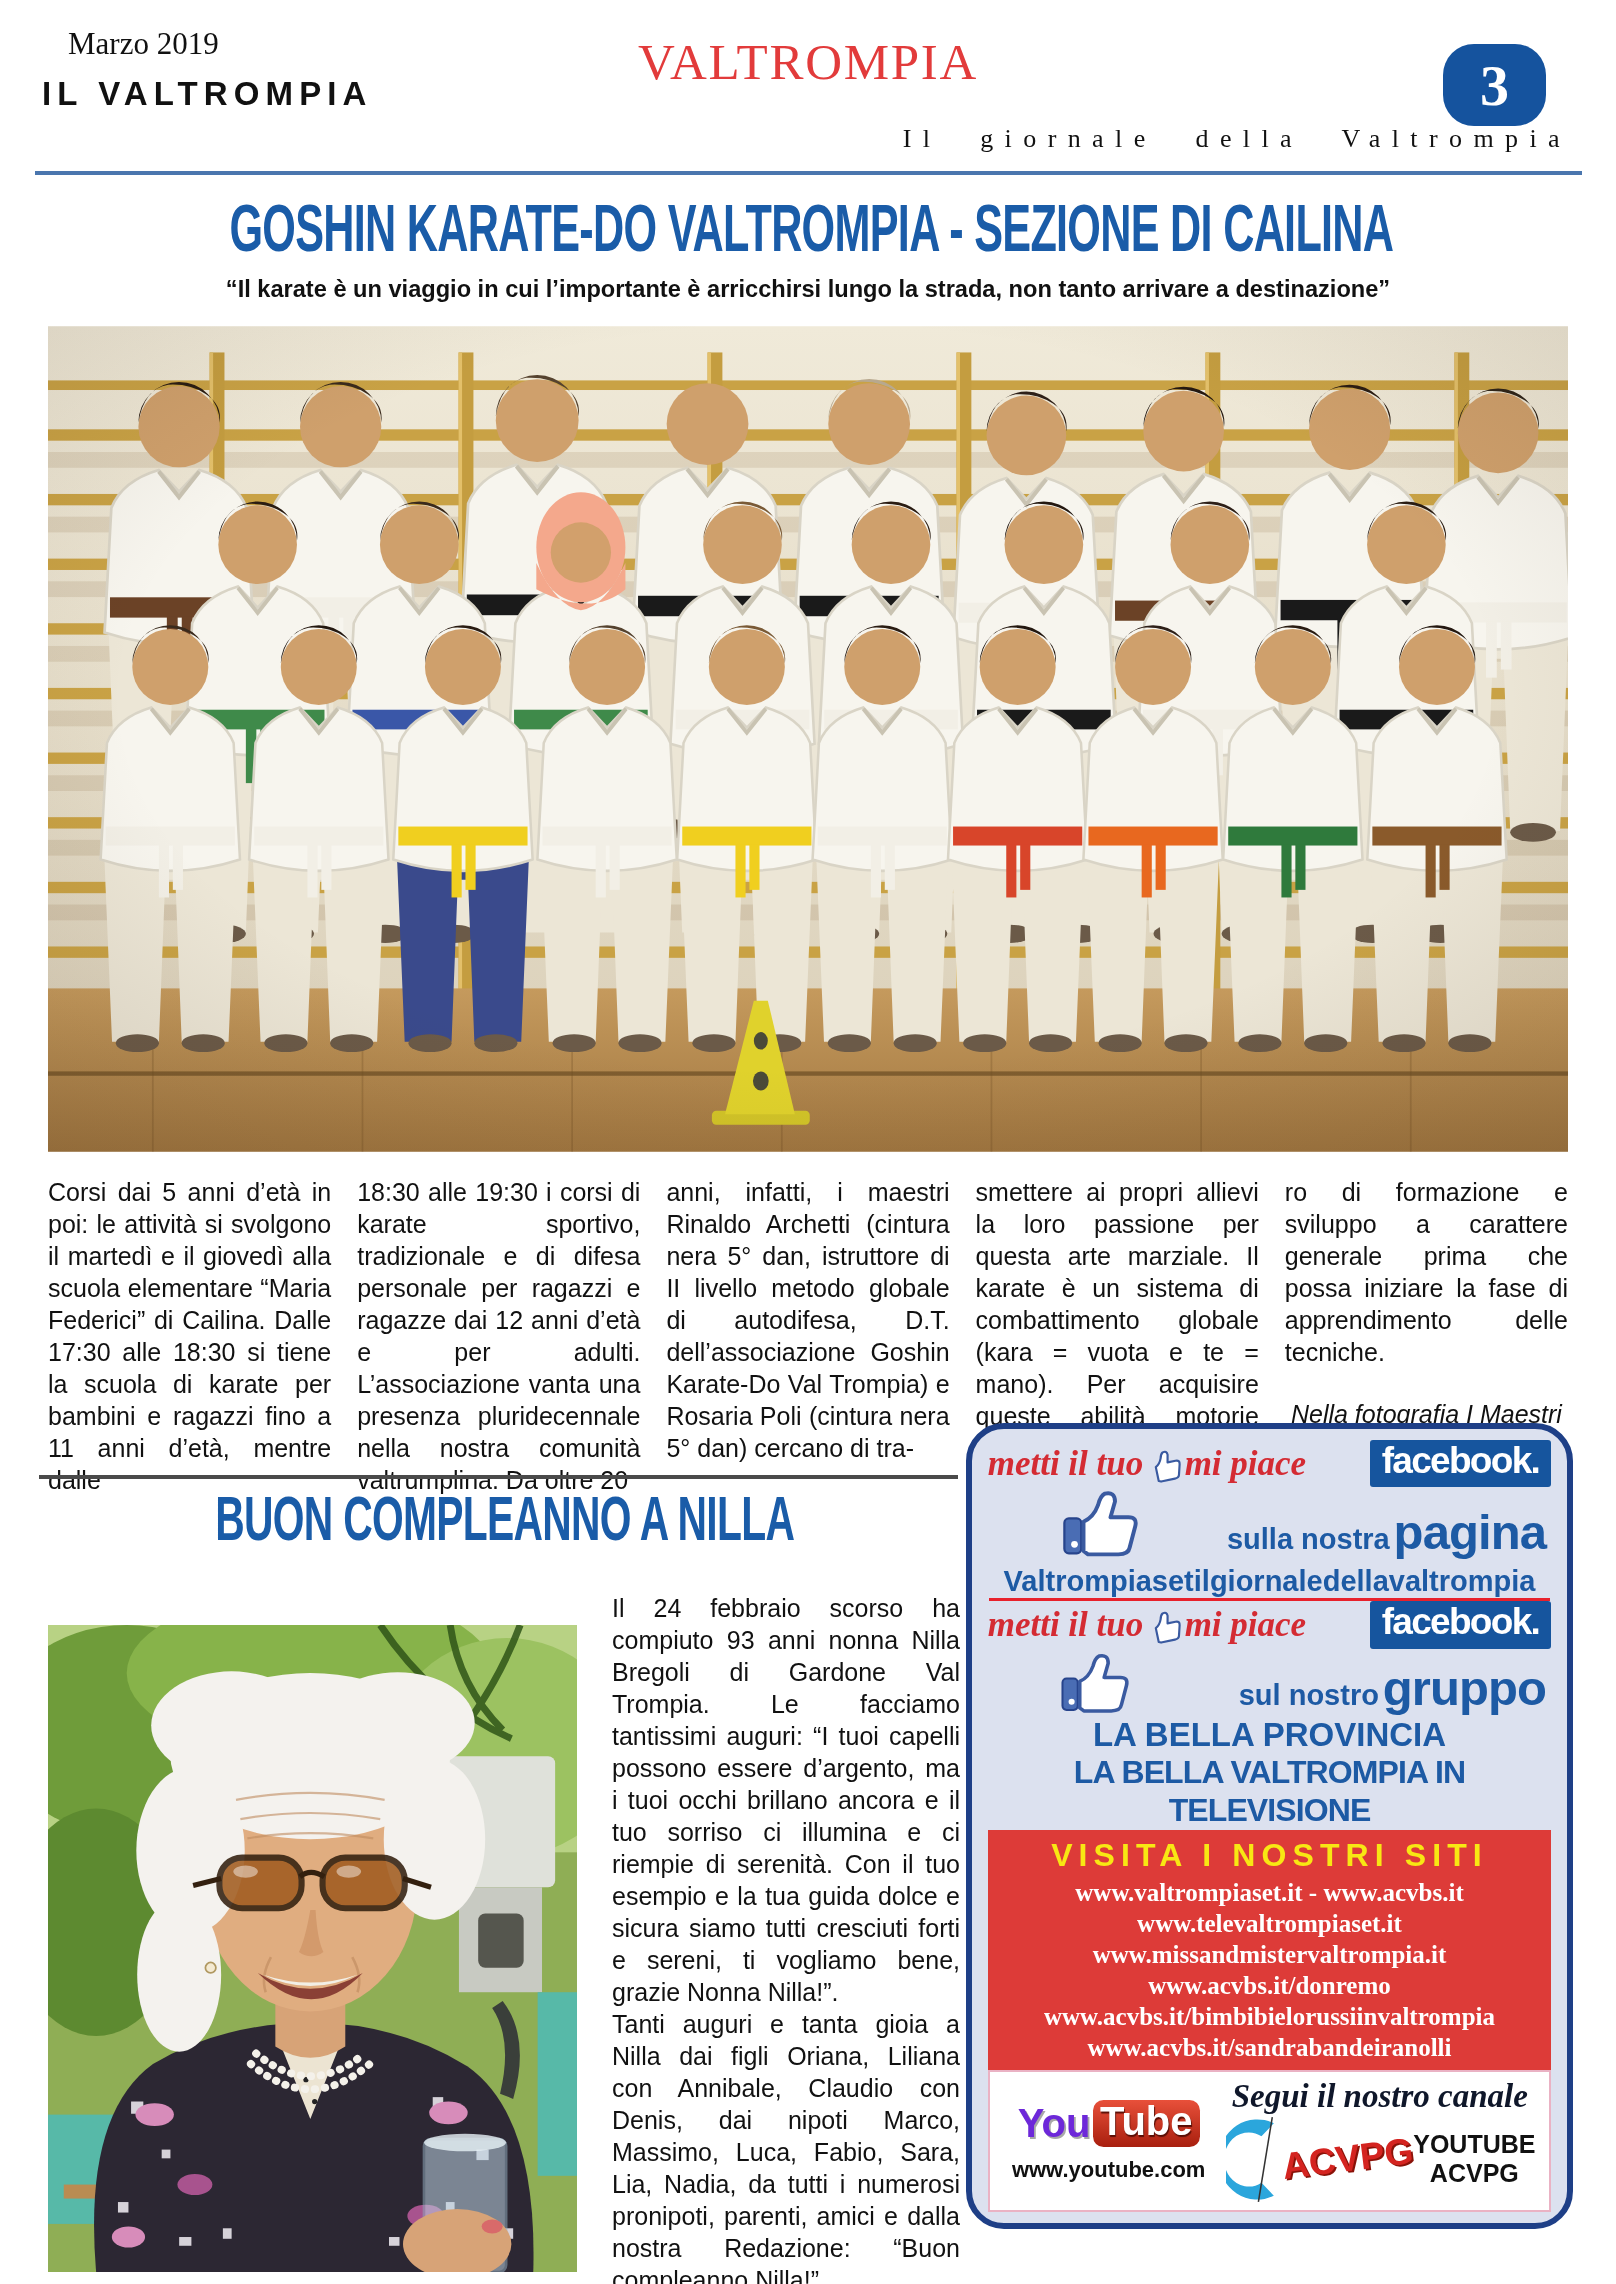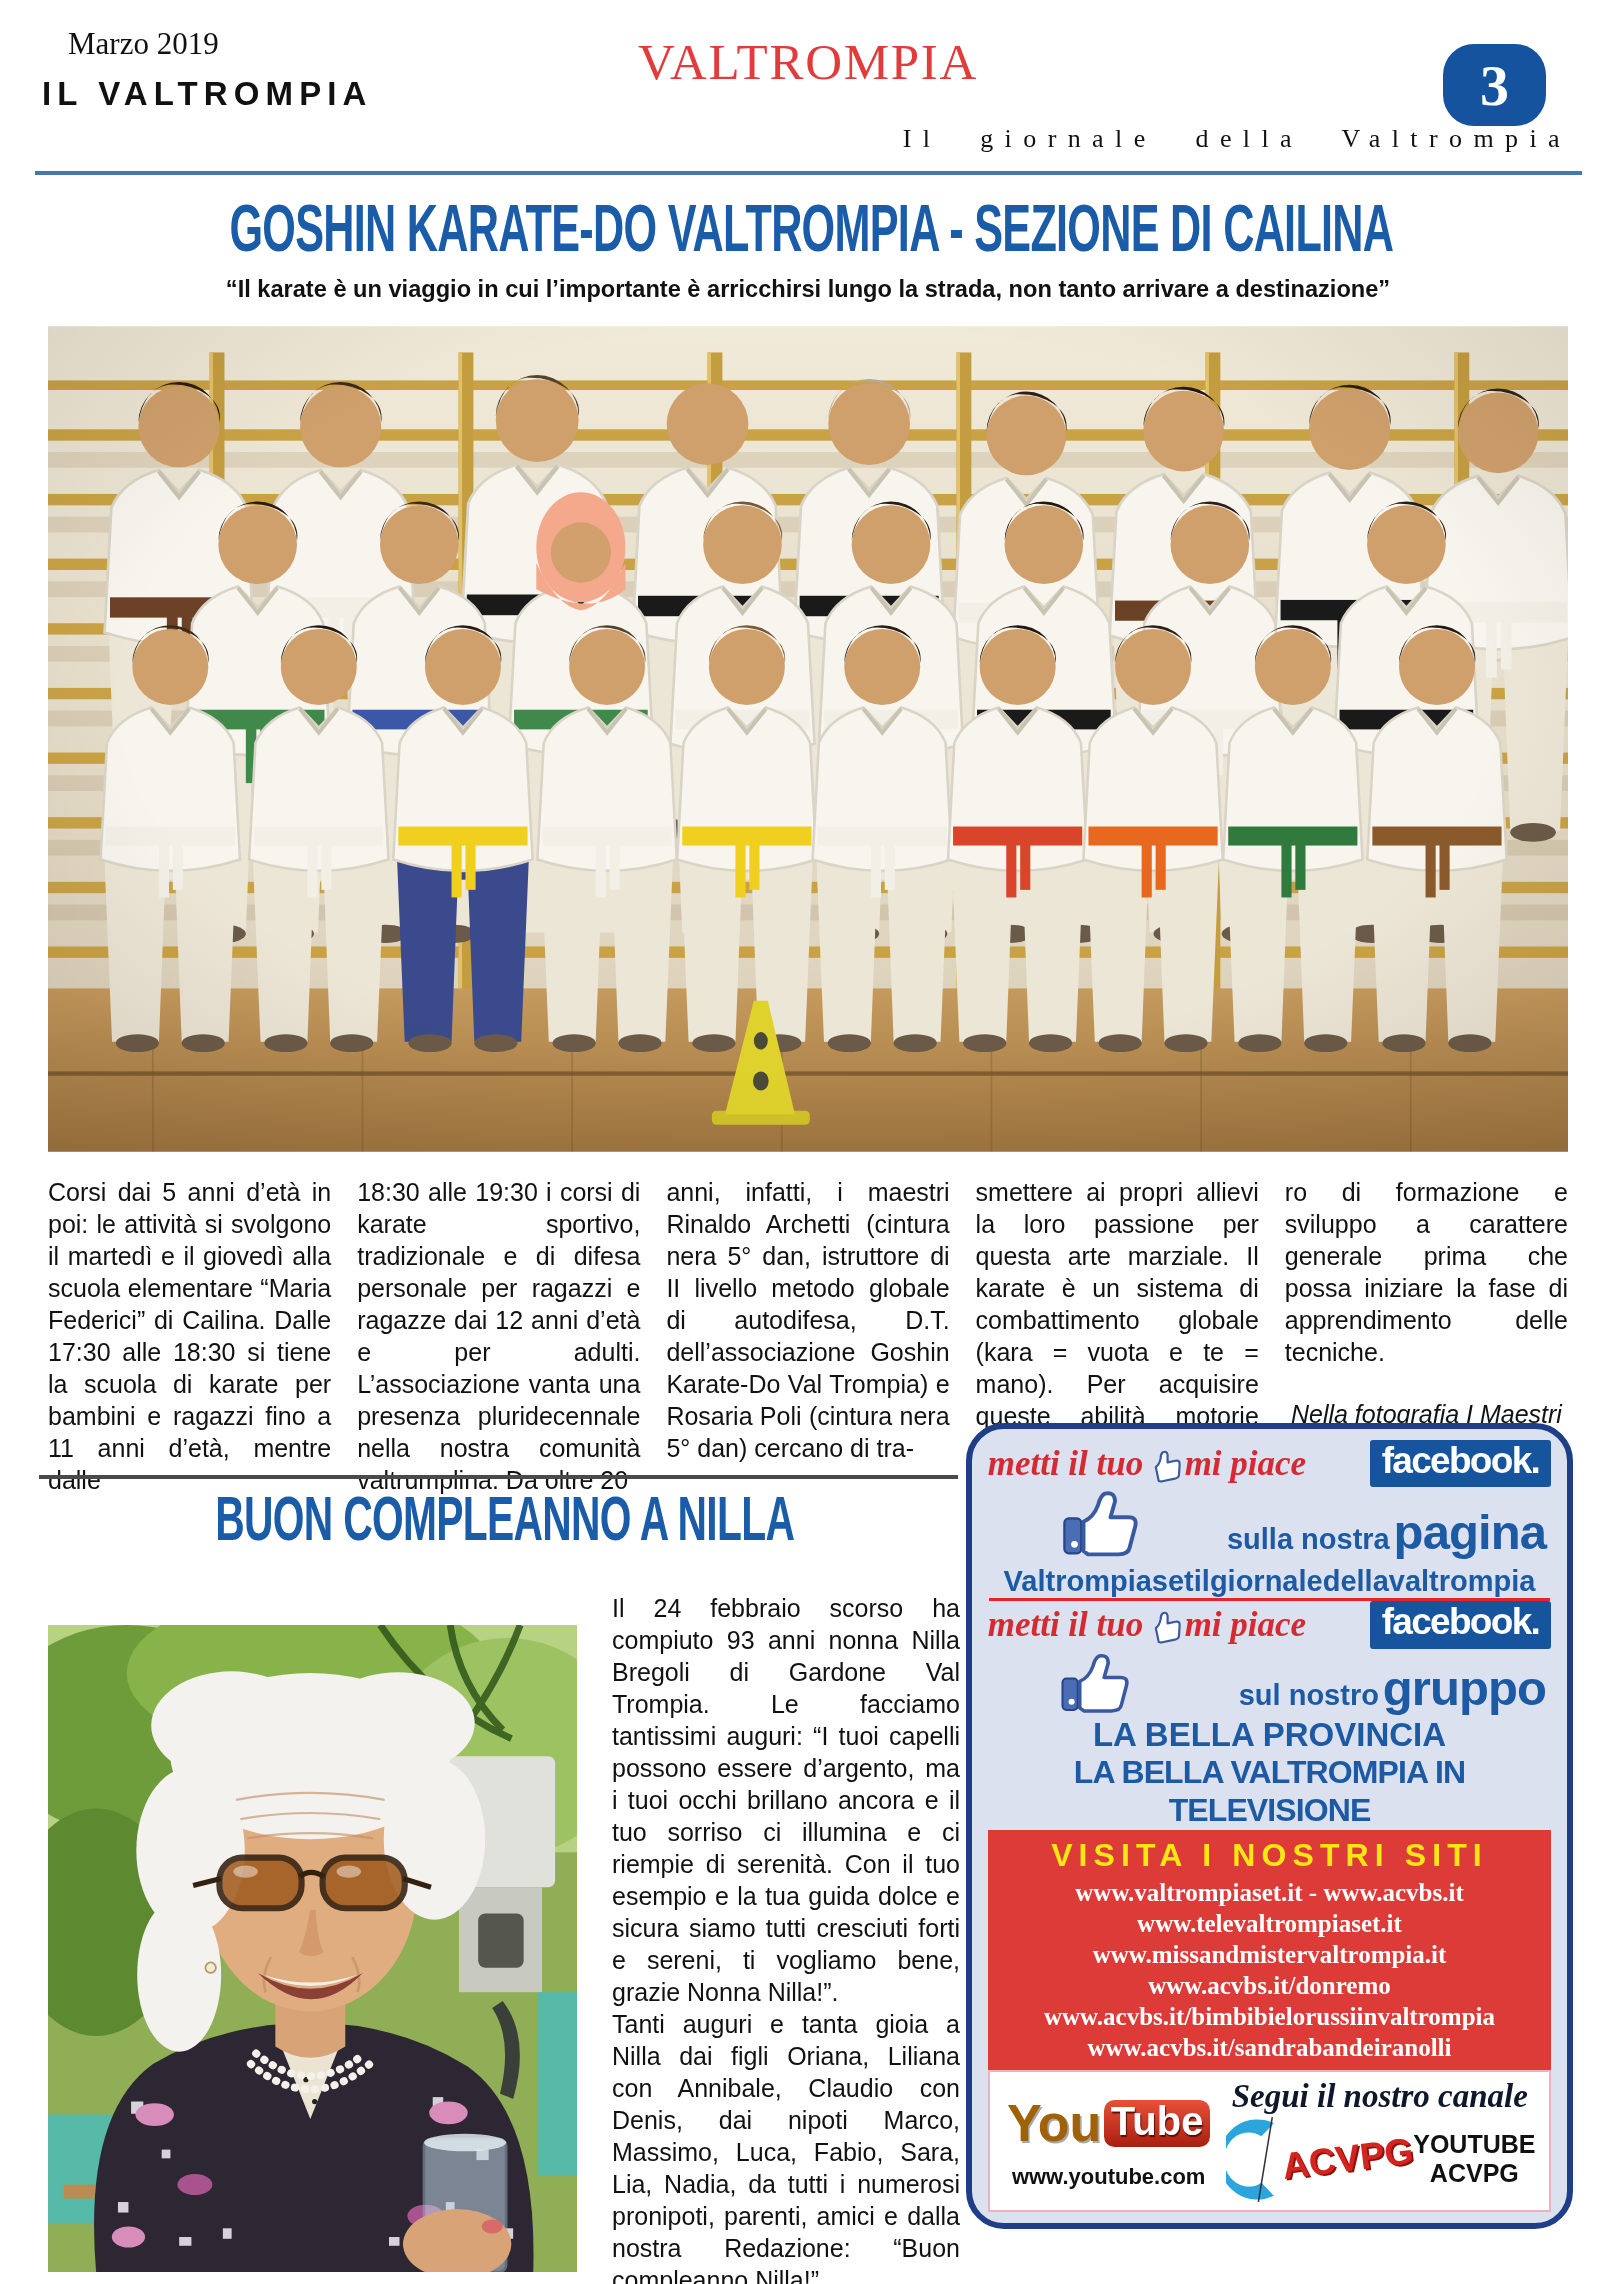--- a/index.html
+++ b/index.html
@@ -52,21 +52,21 @@
   .redline{height:3.5px;background:#e8212c;margin:0 1.7px;}
   .tvpromo{text-align:center;color:#1d5aa4;font-weight:800;line-height:1.18;}
   .tvpromo .l1{font-size:33px;}
   .tvpromo .l2{font-size:32px;letter-spacing:-0.9px;}
   .redbox{background:#dd3b38;padding:7px 5.2px;text-align:center;}
   .visita{color:#f8e713;font-size:32px;font-weight:800;letter-spacing:6.1px;margin-bottom:3.5px;}
   .site{font-family:"Liberation Serif",serif;font-weight:bold;color:#fff;font-size:25px;line-height:31px;}
   .ytbox{background:#fff;border:2.6px solid #eab2c4;display:flex;padding:5.2px 8.7px;height:138px;box-sizing:content-box;}
   .ytleft{width:225px;display:flex;flex-direction:column;align-items:center;justify-content:center;}
   .ytlogo{display:flex;align-items:center;}
-  .you{font-size:52px;font-weight:800;color:#a16207;text-shadow:1.7px 1.7px 0 #a8a8a8;}
+  .you{font-size:40px;font-weight:800;color:#6d28d9;text-shadow:1.7px 1.7px 0 #a8a8a8;}
   .tube{background:linear-gradient(#e8503a,#a81f0e);color:#fff;border-radius:10.5px;padding:0 7px 5.2px;
         font-size:40px;font-weight:800;line-height:1.05;text-shadow:0.9px 1.7px 0.9px #5a0f06;margin-left:2.6px;}
   .yturl{font-size:22px;font-weight:bold;margin-top:10.5px;}
   .ytright{flex:1;display:flex;flex-direction:column;}
   .segui{font-family:"Liberation Serif",serif;font-style:italic;font-weight:bold;color:#0f172a;
         font-size:33px;text-align:center;}
   .brandrow{display:flex;align-items:center;margin-top:0;}
   .acvpg-logo{width:54px;height:89px;margin-left:7px;}
   .acvpg-red{font-size:37px;font-weight:800;color:#d42420;text-shadow:1.7px 1.7px 0 #8a1208;
         transform:rotate(-7deg);margin-left:1.7px;}

